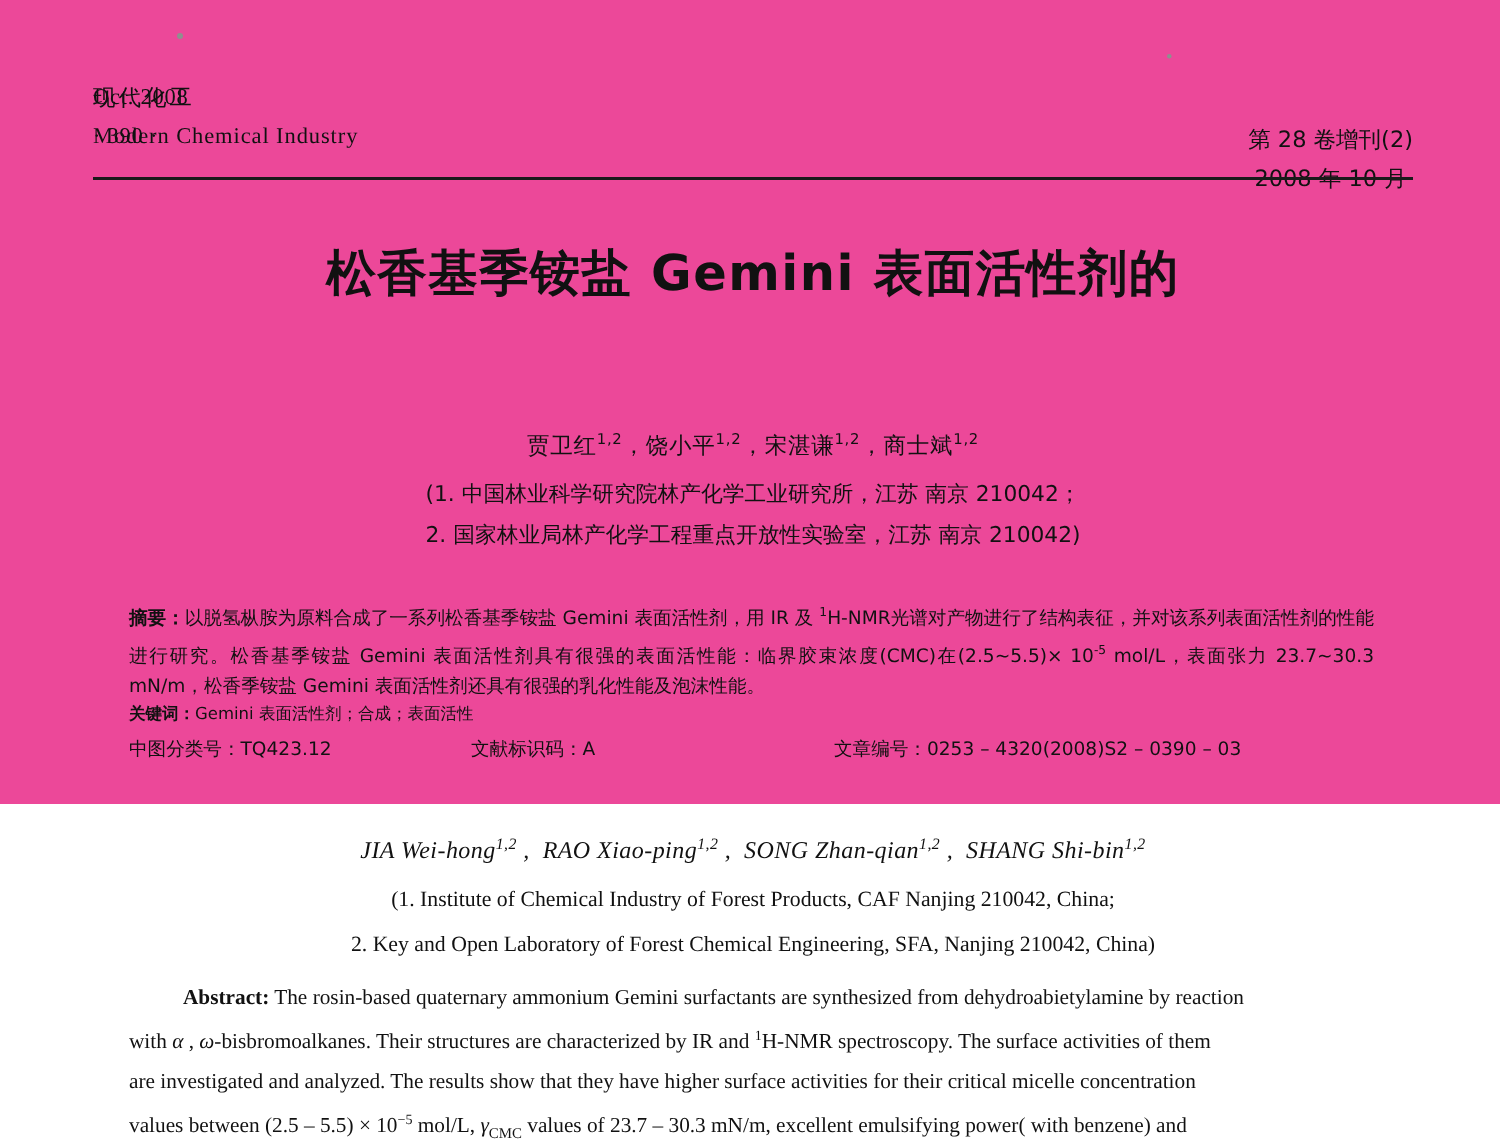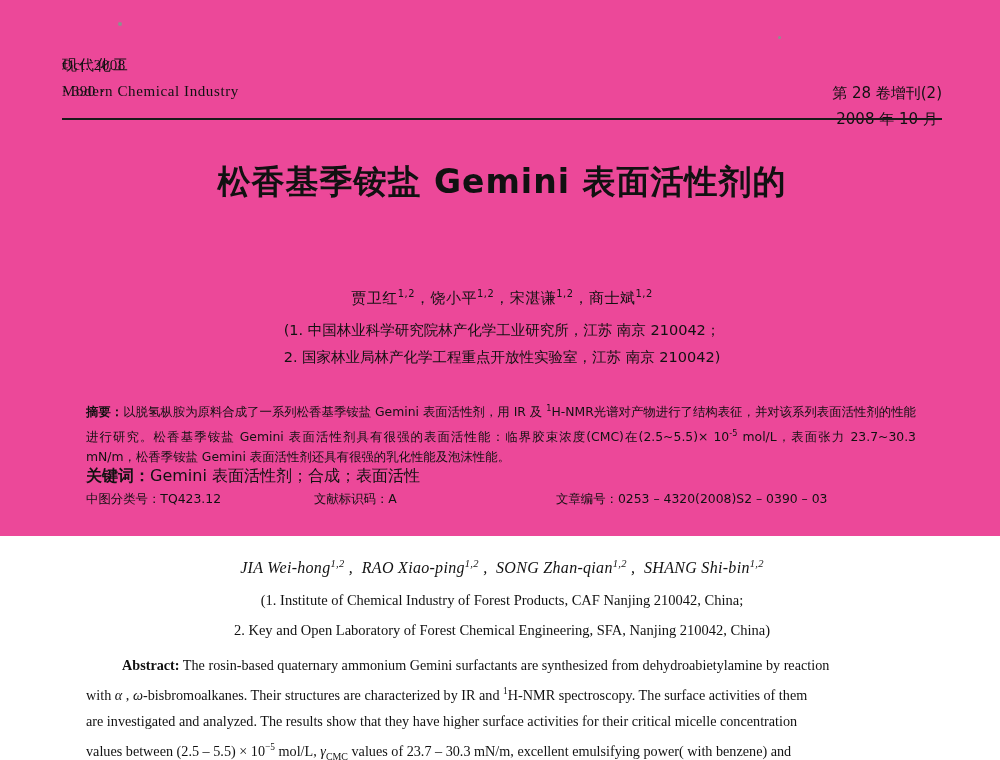--- a/index.html
+++ b/index.html
@@ -132,21 +132,21 @@
     text-align: justify;
     margin-top: 16px;
   }
   .cn-abs .lead { font-weight: bold; }
   .cn-kw {
     position: absolute;
     left: 86px;
     top: 466px;
     width: 830px;
     font-family: "DejaVu Sans", sans-serif;
-    font-size: 16px;
+    font-size: 11px;
     line-height: 20px;
   }
   .cn-kw .lead { font-weight: bold; }
   .cn-meta {
     position: absolute;
     left: 86px;
     top: 489px;
     width: 830px;
     font-family: "DejaVu Sans", sans-serif;
     font-size: 12.4px;

